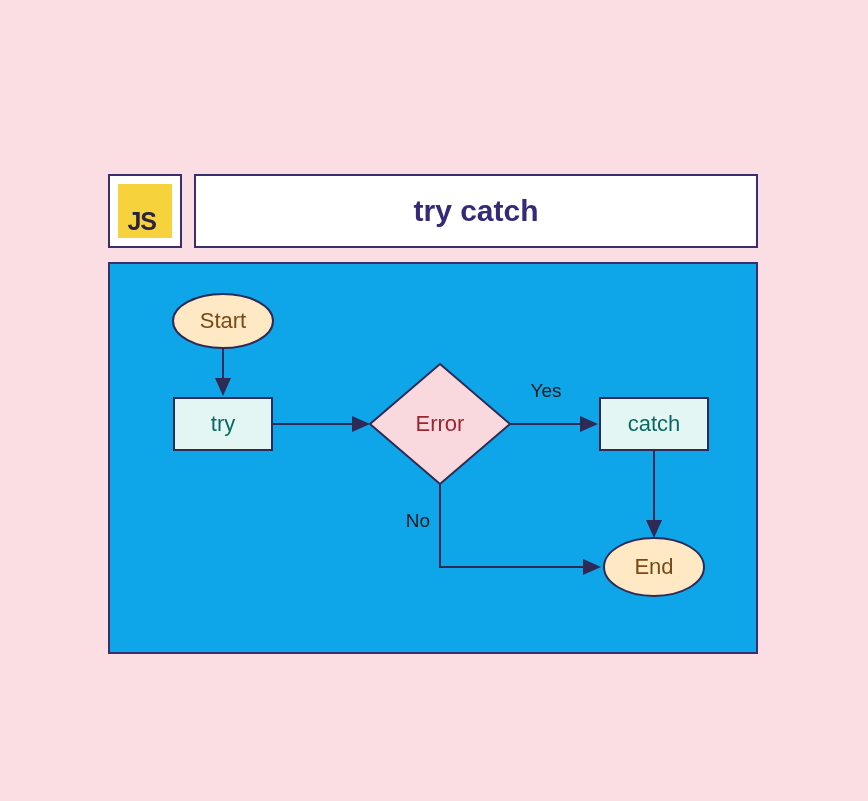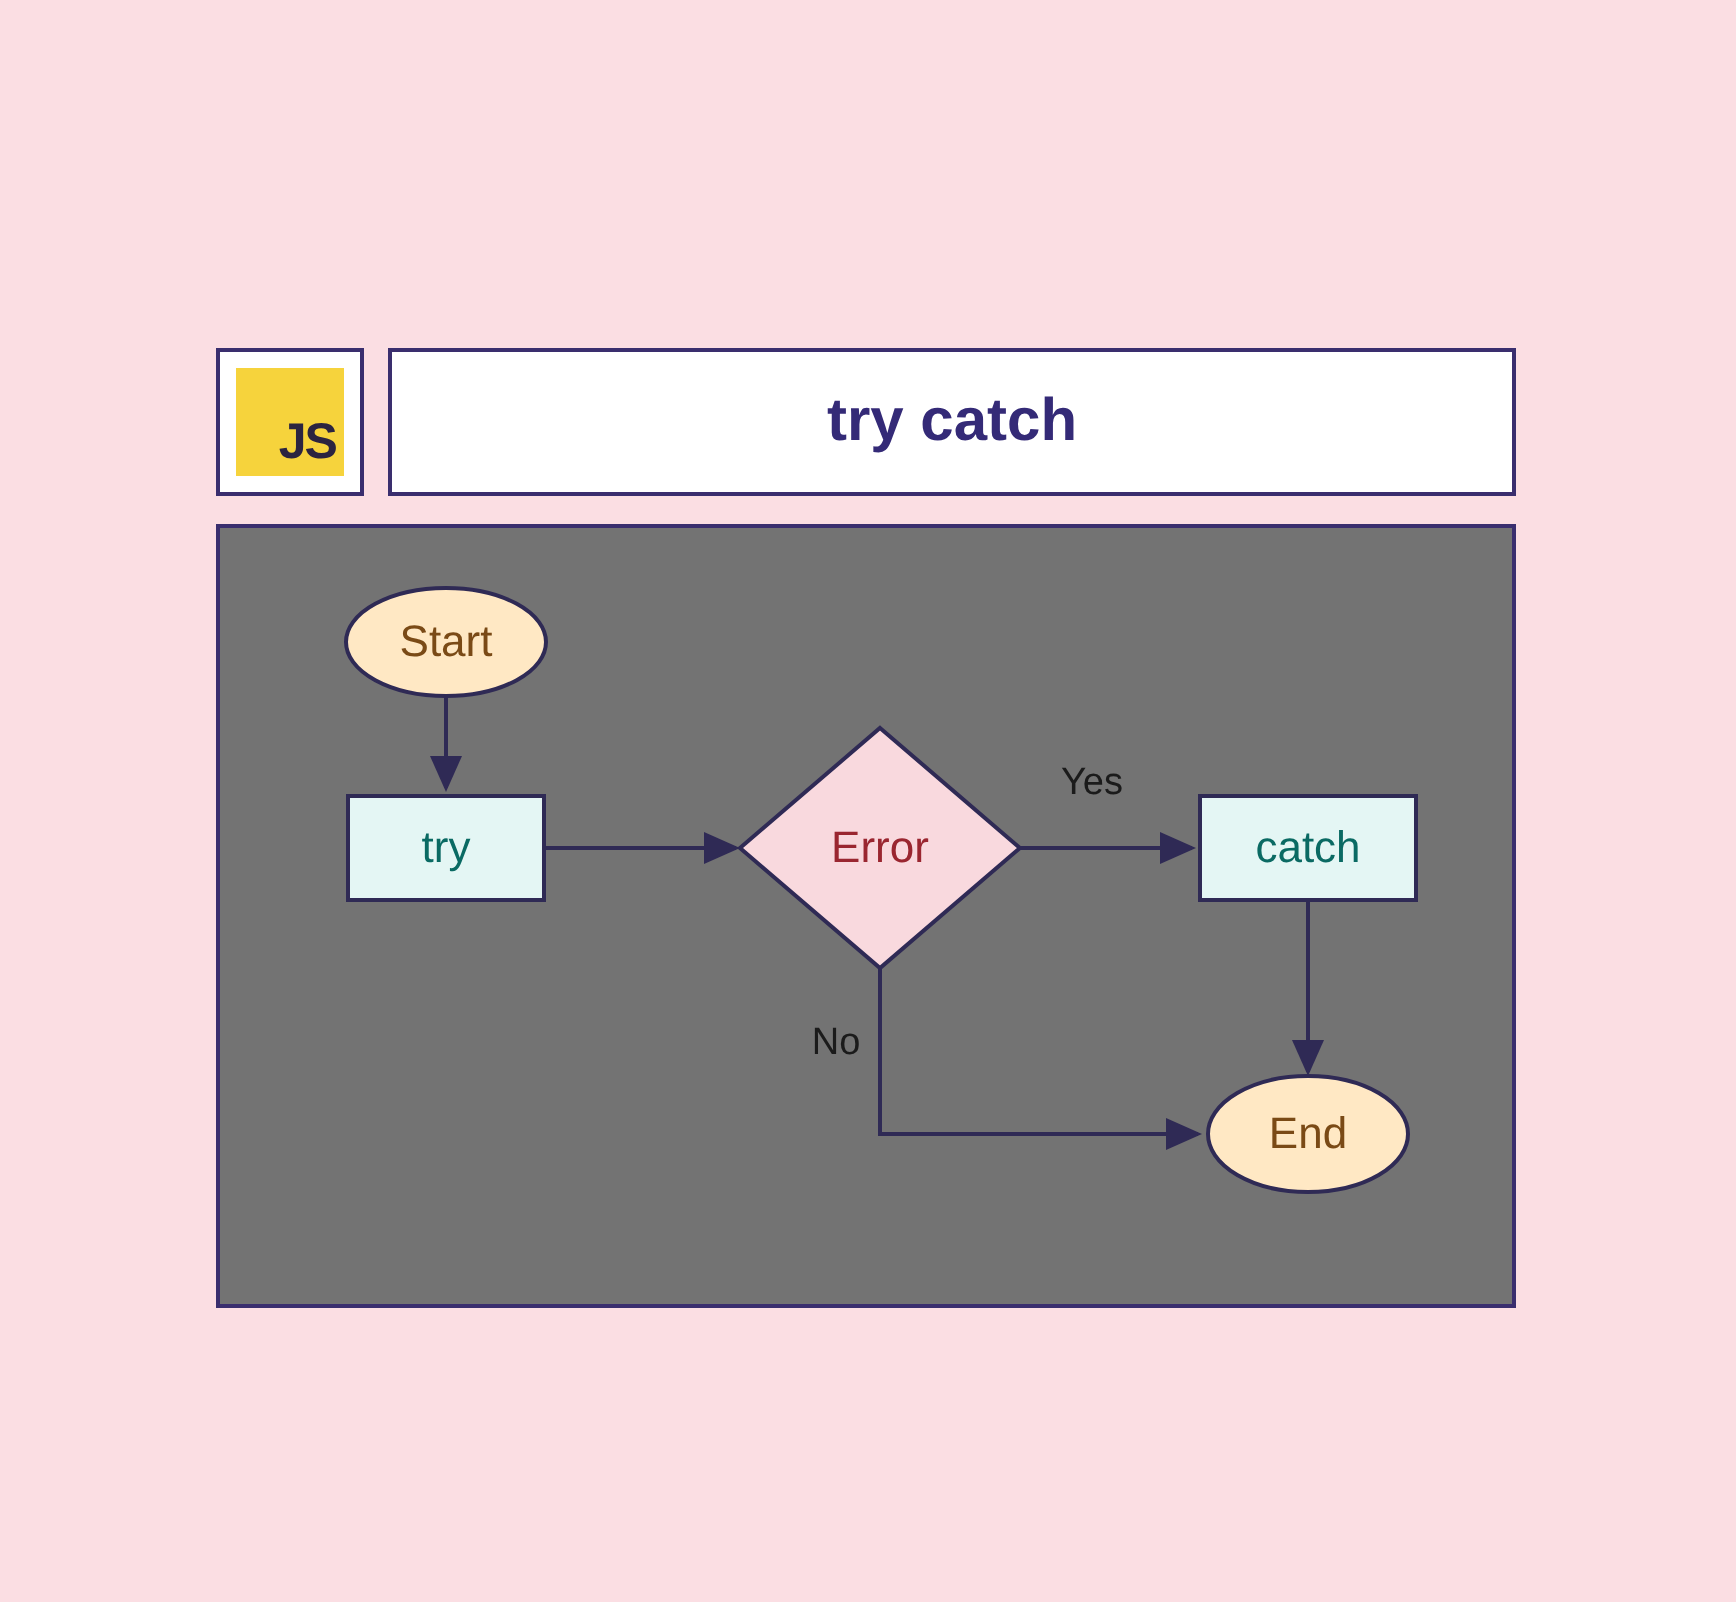--- a/index.html
+++ b/index.html
@@ -13,30 +13,30 @@
     position:absolute;left:108px;top:174px;width:650px;
   }
   .hdr{display:flex;gap:12px;margin-bottom:14px}
   .logo-box{
     width:74px;height:74px;background:#fff;border:2px solid #3a2e6e;
     display:flex;align-items:center;justify-content:center;box-sizing:border-box;
   }
   .logo-inner{
     width:54px;height:54px;background:#f6d33c;
     display:flex;align-items:flex-end;justify-content:flex-end;
-    font-weight:700;font-size:25px;color:#2b2440;padding:4px 4px 2px 0;
+    font-weight:700;font-size:25px;color:#2b2440;padding:4px 16px 2px 0;
     box-sizing:border-box;letter-spacing:-1px;
   }
   .title-box{
     flex:1;height:74px;background:#fff;border:2px solid #3a2e6e;
     display:flex;align-items:center;justify-content:center;box-sizing:border-box;
   }
   .title-box span{font-size:30px;font-weight:700;color:#342a77}
   .diagram-box{
-    width:650px;height:392px;background:#737373;border:2px solid #3a2e6e;
+    width:650px;height:392px;background:#0ea5e9;border:2px solid #3a2e6e;
     position:relative;box-sizing:border-box;
   }
   .term{fill:#ffe8c4;stroke:#2f2a55;stroke-width:2}
   .proc{fill:#e4f6f4;stroke:#2f2a55;stroke-width:2}
   .dec{fill:#f9d9de;stroke:#2f2a55;stroke-width:2}
   .arr{stroke:#2f2a55;stroke-width:2;fill:none}
   .ahead{fill:#2f2a55}
   .t-term{fill:#7a4a16;font-size:22px}
   .t-proc{fill:#0a6a63;font-size:22px}
   .t-dec{fill:#9a2630;font-size:22px}

